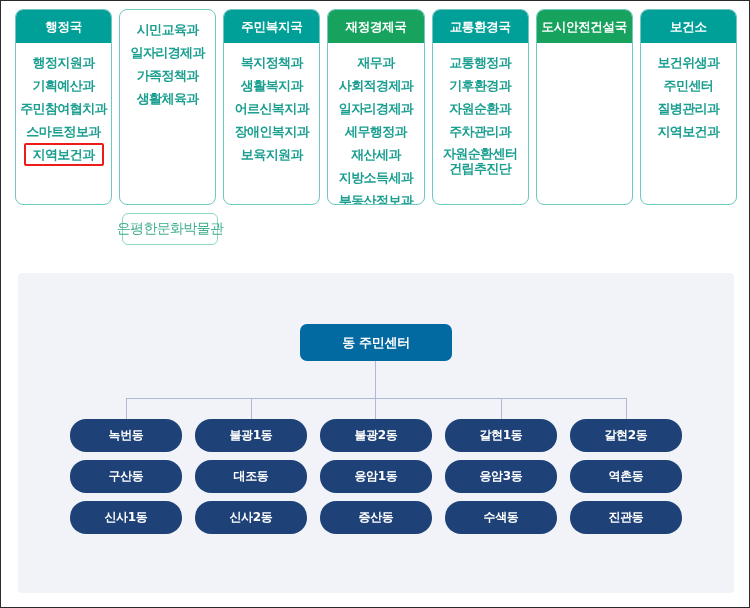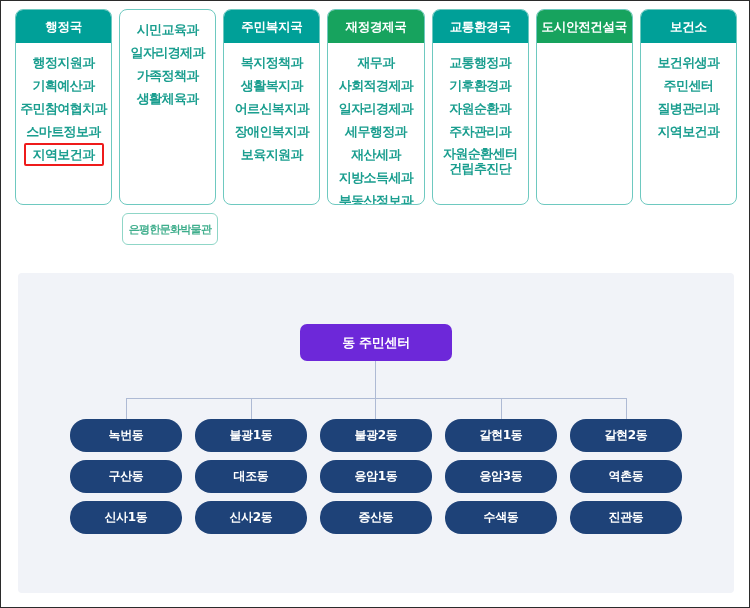--- a/index.html
+++ b/index.html
@@ -90,22 +90,22 @@
     position: absolute;
     left: 121px;
     top: 212px;
     width: 96px;
     height: 32px;
     box-sizing: border-box;
     border: 1px solid #8fd6c7;
     border-radius: 6px;
     background: #ffffff;
     color: #3fae8c;
-    font-size: 11px;
-    font-weight: bold;
+    font-size: 14px;
+    font-weight: normal;
     letter-spacing: -0.7px;
     display: flex;
     align-items: center;
     justify-content: center;
     white-space: nowrap;
   }
 
   
   .panel {
     position: absolute;
@@ -118,21 +118,21 @@
   }
 
   .center-box {
     position: absolute;
     left: 299px;
     top: 323px;
     width: 152px;
     height: 37px;
     box-sizing: border-box;
     border-radius: 7px;
-    background: #6d28d9;
+    background: #0369a1;
     color: #ffffff;
     font-size: 13px;
     font-weight: bold;
     letter-spacing: -0.3px;
     display: flex;
     align-items: center;
     justify-content: center;
     white-space: nowrap;
   }
 

